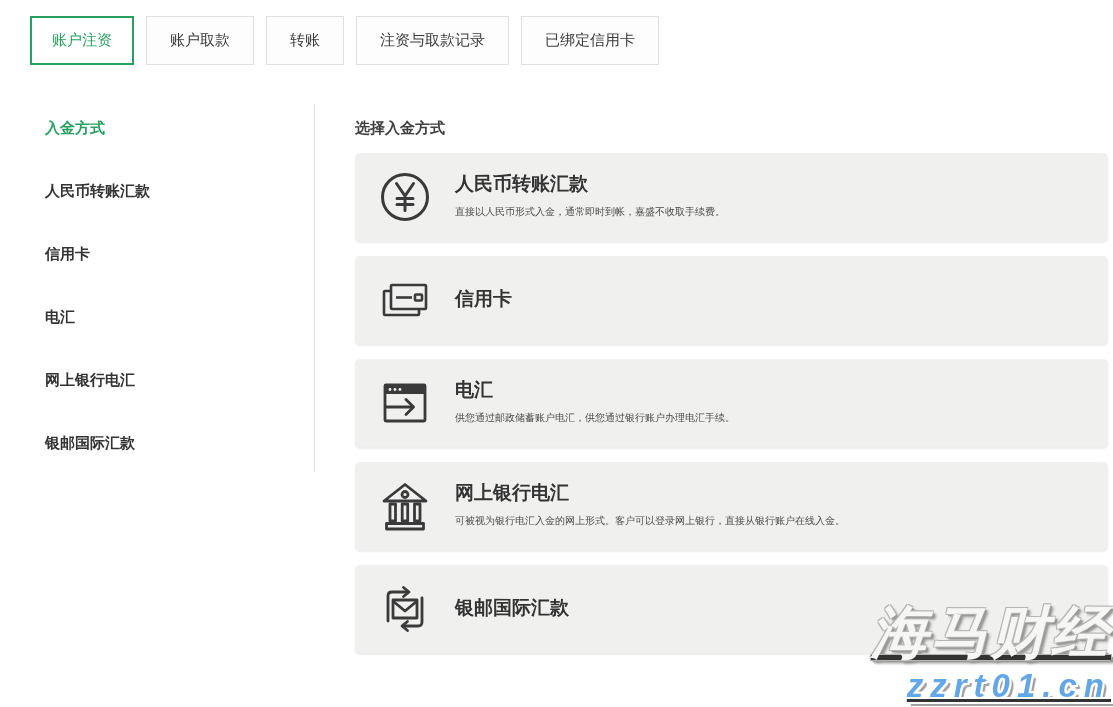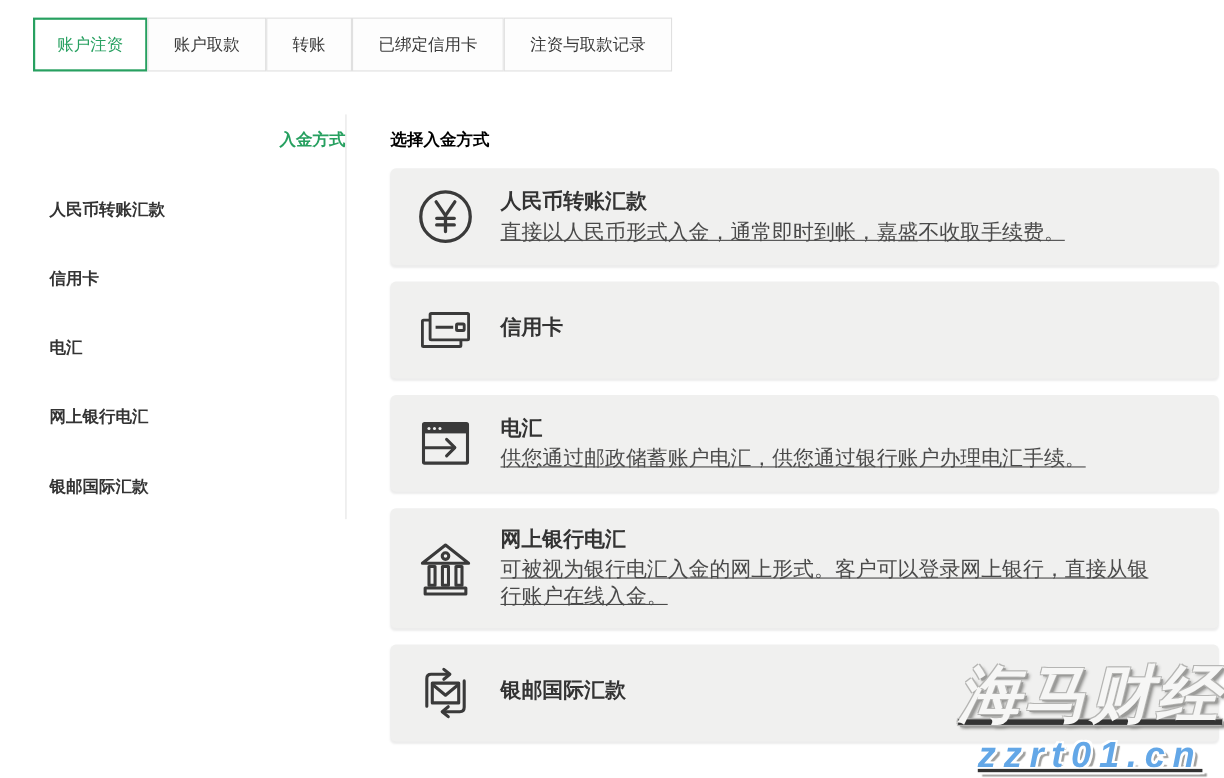--- a/index.html
+++ b/index.html
@@ -6,21 +6,21 @@
   html, body { background: #fff; }
   body {
     width: 1113px; height: 707px;
     position: relative; overflow: hidden;
     font-family: "Liberation Sans", "DejaVu Sans", sans-serif;
     color: #333;
   }
 
   
   .tabbar {
-    display: flex; 
+    display: flex; gap: 12px;
     margin: 16px 0 0 30px;
     align-items: stretch;
   }
   .tab {
     height: 49px;
     display: flex; align-items: center;
     padding: 0 23px;
     border: 1px solid #e0e0e0;
     background: #fdfdfd;
     font-size: 15px;
@@ -48,30 +48,30 @@
     height: 368px;
   }
   .side-item {
     font-size: 15px;
     font-weight: bold;
     color: #333;
     margin-bottom: 43px;
     cursor: pointer;
     line-height: 20px;
   }
-  .side-item.active { color: #27a060; text-align: right; }
+  .side-item.active { color: #27a060; }
 
   .main {
     flex: 1;
     padding: 14px 5px 0 40px;
   }
   .main-heading {
     font-size: 15px;
     font-weight: bold;
-    color: #000000;
+    color: #404040;
     line-height: 20px;
   }
   .cards { margin-top: 15px; }
 
   
   .card {
     background: #f0f0ef;
     border-radius: 5px;
     box-shadow: 0 2px 2px rgba(0,0,0,0.08);
     display: flex;
@@ -91,24 +91,23 @@
   .card-icon svg { display: block; }
   .card-text { max-width: 592px; }
   .card-title {
     font-size: 19px;
     font-weight: bold;
     color: #333;
     line-height: 25px;
     margin-bottom: 4px;
   }
   .card-desc {
-    font-size: 19px;
+    font-size: 10px;
     color: #4a4a4a;
     line-height: 24px;
-    text-decoration: underline;
   }
 
   
   .watermark {
     position: absolute;
     right: 2px; bottom: 0;
     text-align: right;
     pointer-events: none;
     z-index: 5;
     text-decoration: underline;
@@ -130,32 +129,31 @@
     font-weight: bold;
     font-style: italic;
     letter-spacing: 7px;
     color: #63a7e7;
     text-shadow:
       -2px -2px 0 #ffffff, 2px -2px 0 #ffffff,
       -2px 2px 0 #ffffff, 2px 2px 0 #ffffff,
       4px 4px 1px #a0a09e;
     line-height: 42px;
     margin-top: 2px;
-    text-align: center;
   }
 </style>
 </head>
 <body>
 
 <div class="tabbar">
   <div class="tab active">账户注资</div>
   <div class="tab">账户取款</div>
   <div class="tab">转账</div>
+  <div class="tab">注资与取款记录</div>
   <div class="tab">已绑定信用卡</div>
-  <div class="tab">注资与取款记录</div>
 </div>
 
 <div class="content">
 
   <aside class="sidebar">
     <div class="side-item active">入金方式</div>
     <div class="side-item">人民币转账汇款</div>
     <div class="side-item">信用卡</div>
     <div class="side-item">电汇</div>
     <div class="side-item">网上银行电汇</div>

